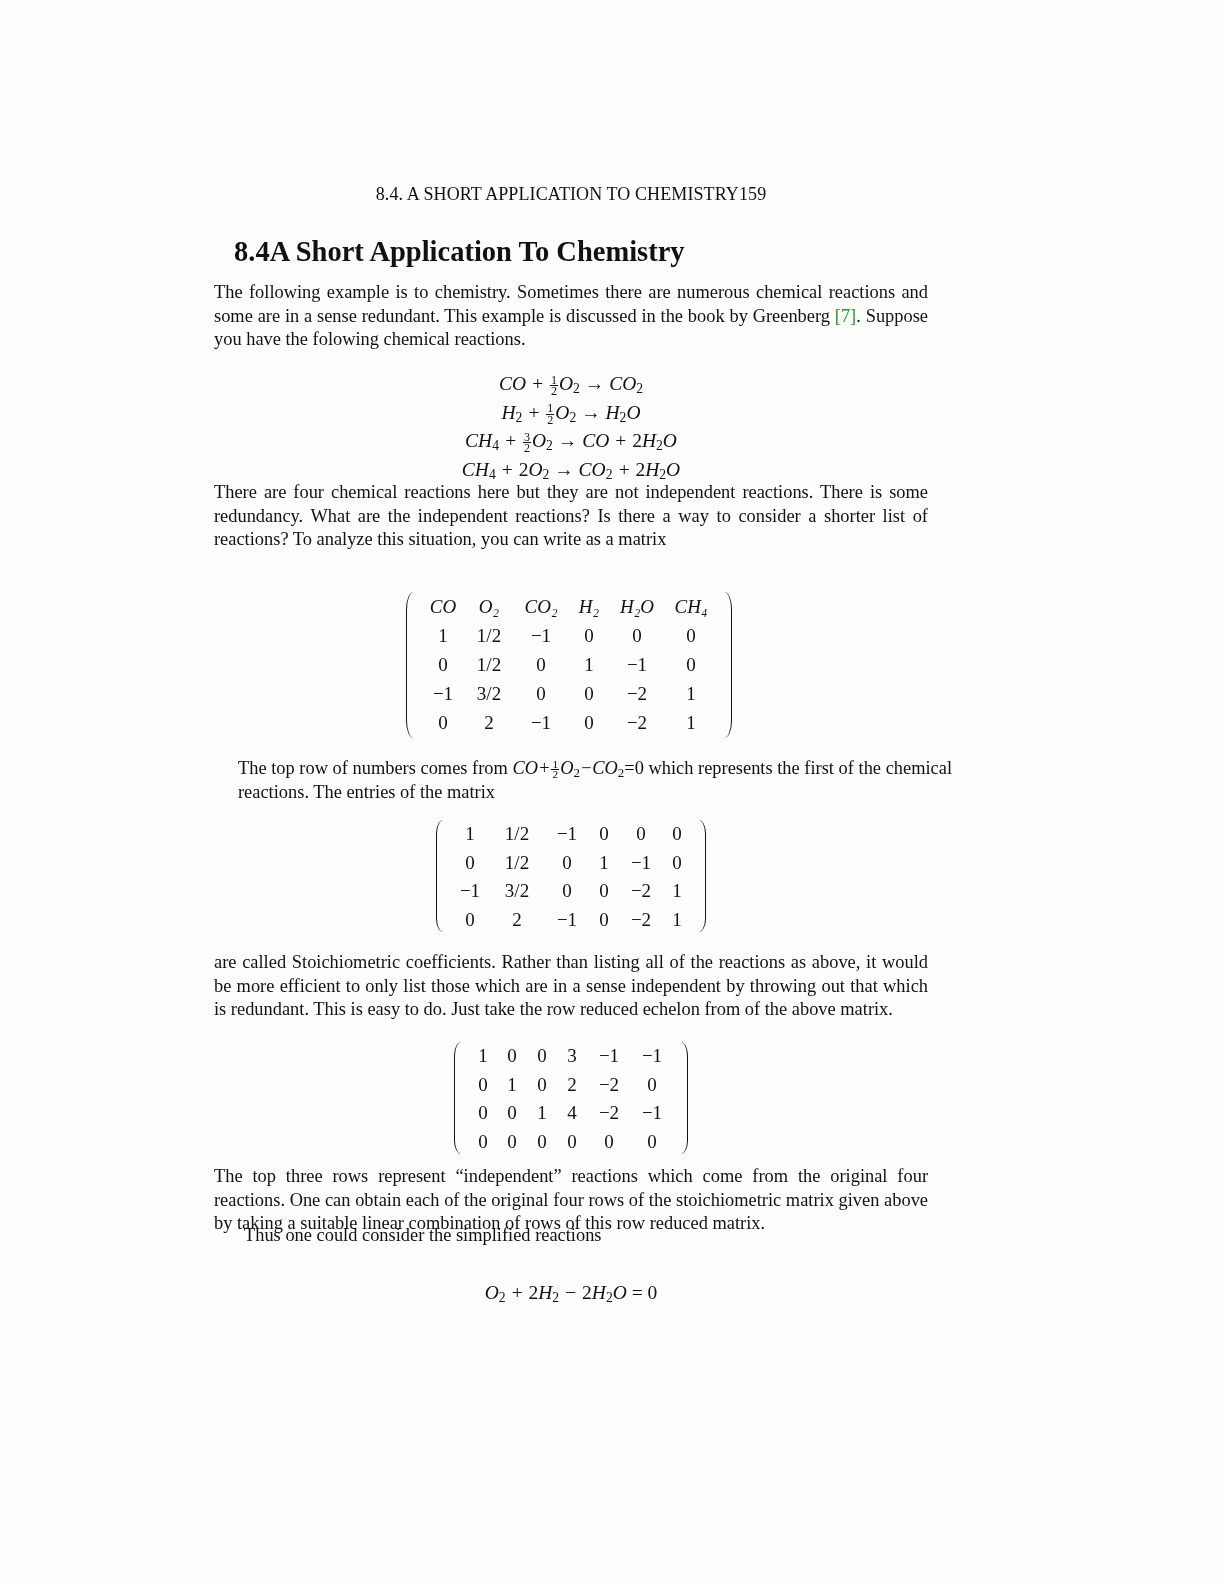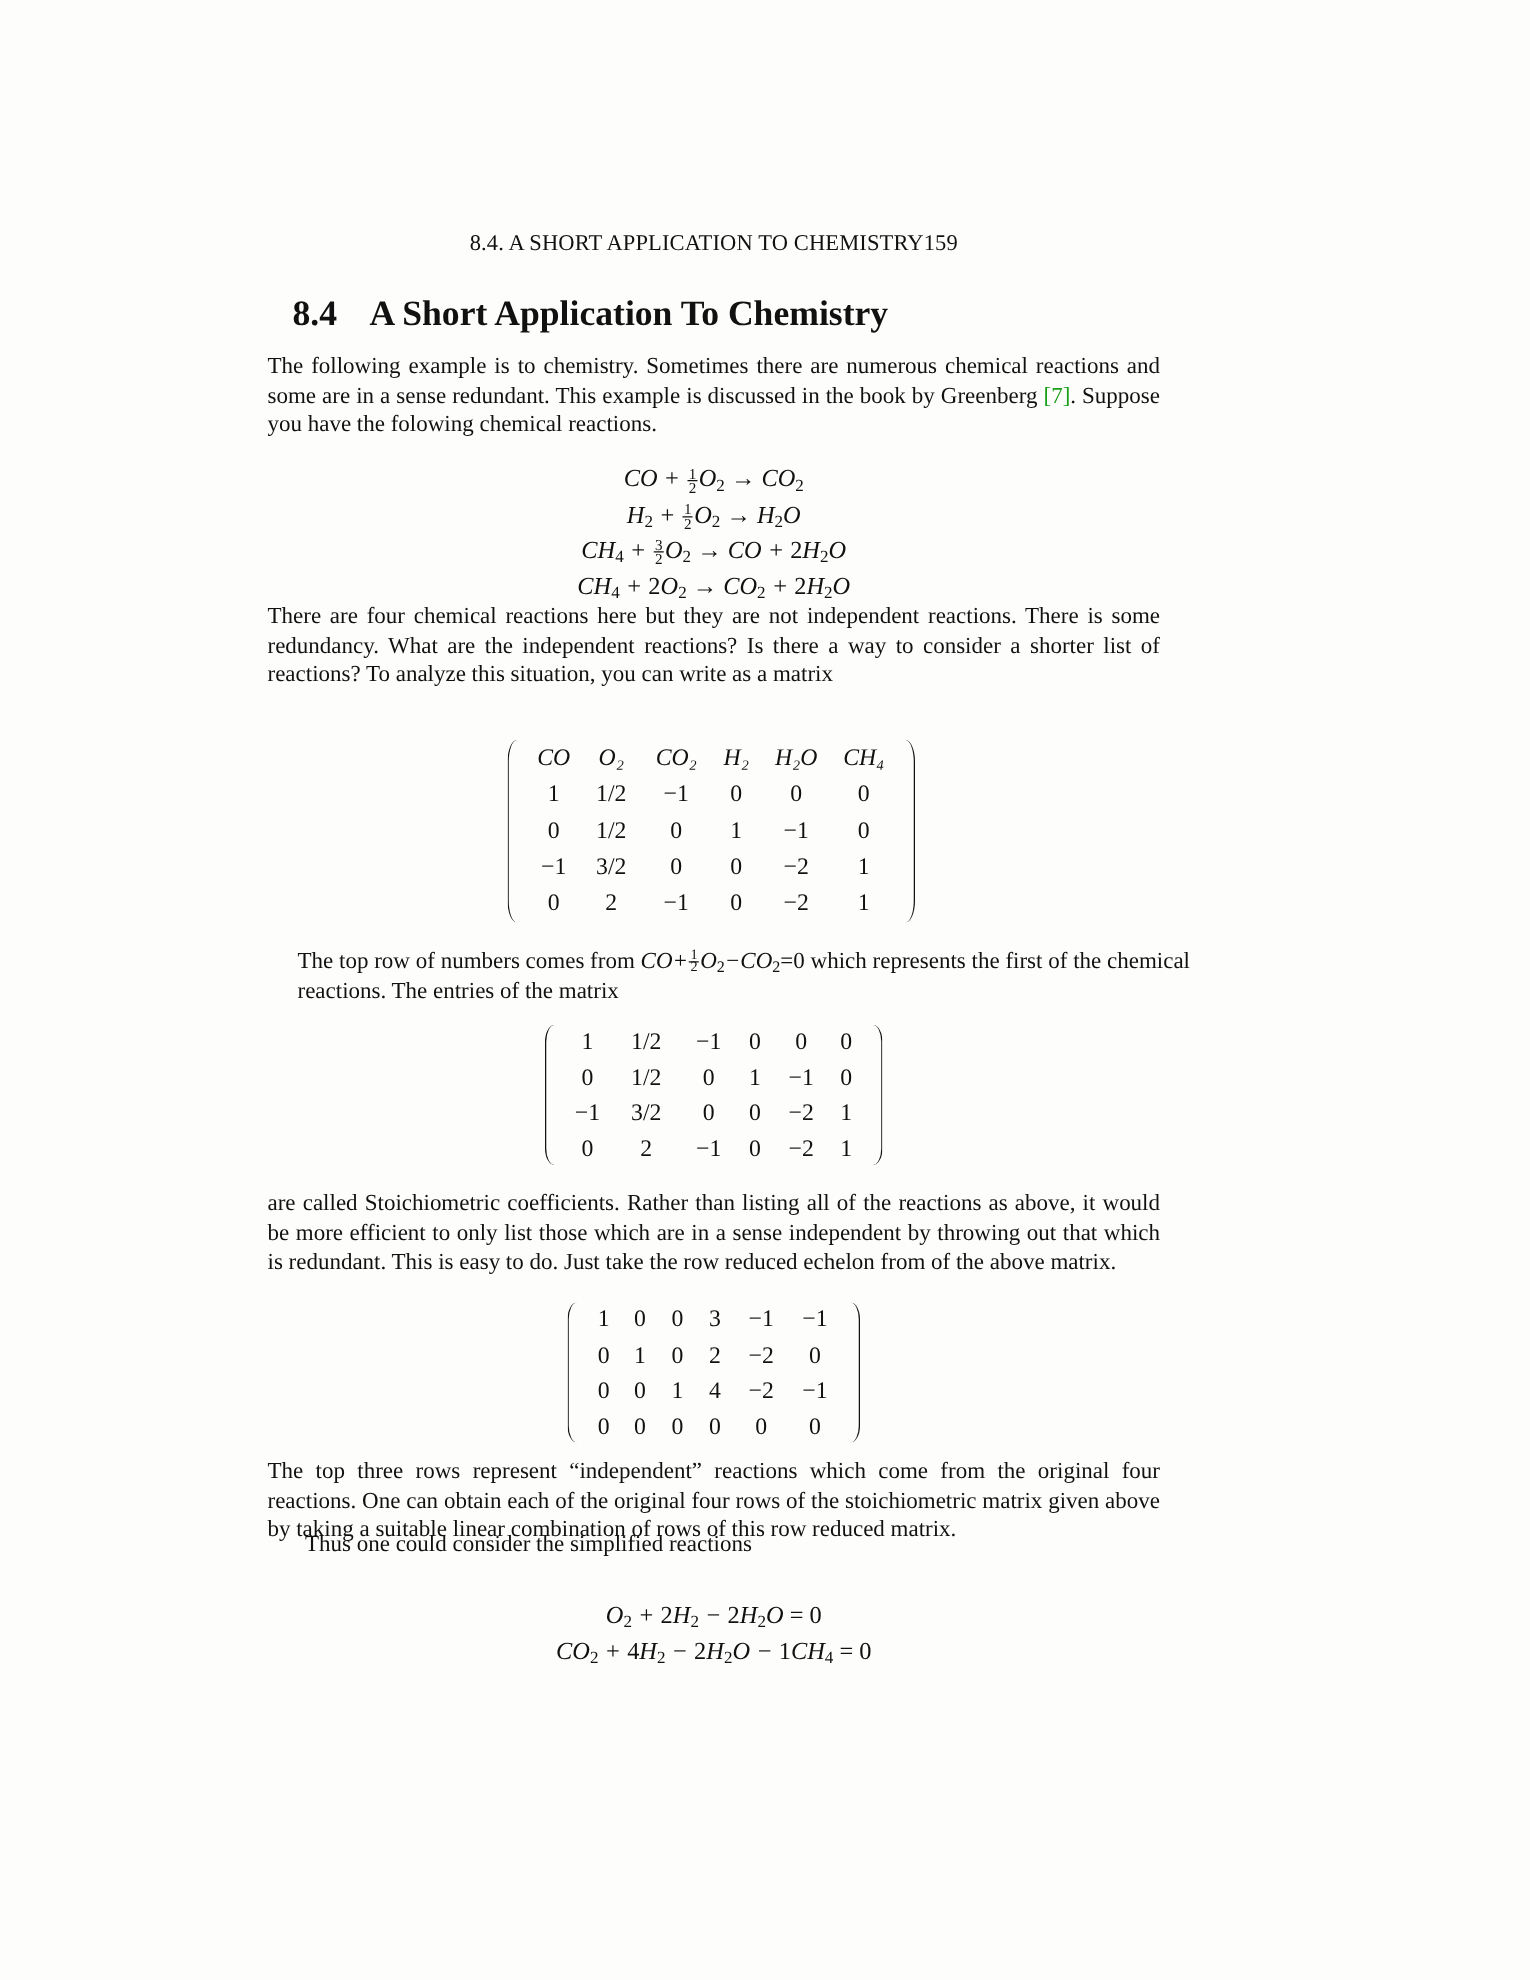--- a/index.html
+++ b/index.html
@@ -14,21 +14,21 @@
   .page { position: absolute; left: 214px; top: 0; width: 714px; }
   .running-head {
     position: absolute; top: 184px; left: 0; width: 714px;
     font-size: 18px; display: flex; justify-content: center;
     letter-spacing: 0.1px;
   }
   .section-title {
     position: absolute; top: 236px; left: 20px;
     font-size: 28.5px; font-weight: bold; white-space: nowrap;
   }
-  .section-title .num { margin-right: 26px; }
+  .section-title .num { }
   .para {
     position: absolute; left: 0; width: 714px;
     font-size: 18.4px; line-height: 23.6px; text-align: justify;
   }
   .para .cite { color: #1aa01a; }
   .indent { text-indent: 30px; }
   .math { font-family: "Liberation Serif", "DejaVu Serif", serif; font-style: italic; }
   .up { font-style: normal; }
   sub { font-size: 0.7em; vertical-align: -0.25em; line-height: 0; font-style: normal; }
   .frac {
@@ -218,16 +218,15 @@
     </tbody>
       </table>
     <div class="paren right"></div>
   </div>
 
   <div class="para" style="top:1165px;">The top three rows represent “independent” reactions which come from the original four reactions. One can obtain each of the original four rows of the stoichiometric matrix given above by taking a suitable linear combination of  rows of this row reduced matrix.</div>
   <div class="para indent" style="top:1224px;">Thus one could consider the simplified reactions</div>
 
   <div class="eq-block math" style="top:1279px;">
     <span class="eq-line">O<sub>2</sub> + <span class="up">2</span>H<sub>2</sub> − <span class="up">2</span>H<sub>2</sub>O <span class="up">= 0</span></span>
-    <span class="eq-line">CO<sub>2</sub> + <span class="up">4</span>H<sub>2</sub> − <span class="up">2</span>H<sub>2</sub>O − <span class="up">1</span>CH<sub>4</sub> <span class="up">= 0</span></span>
   </div>
 
 </div>
 
 </body></html>

